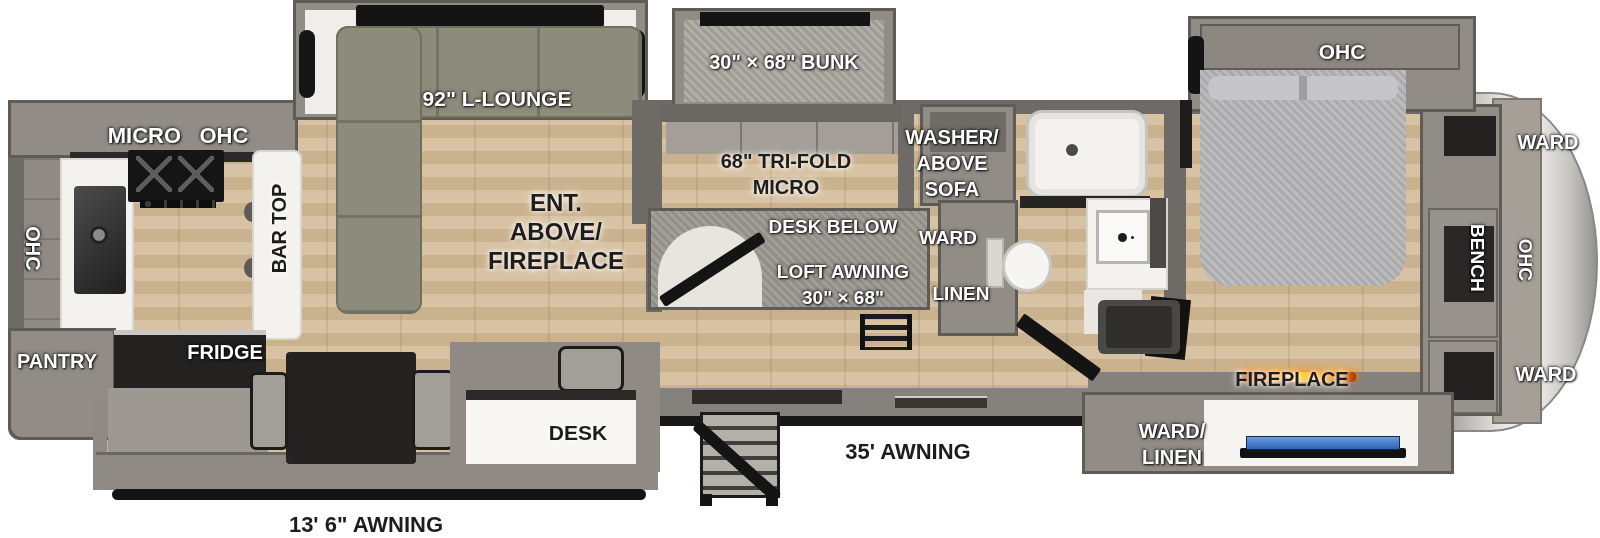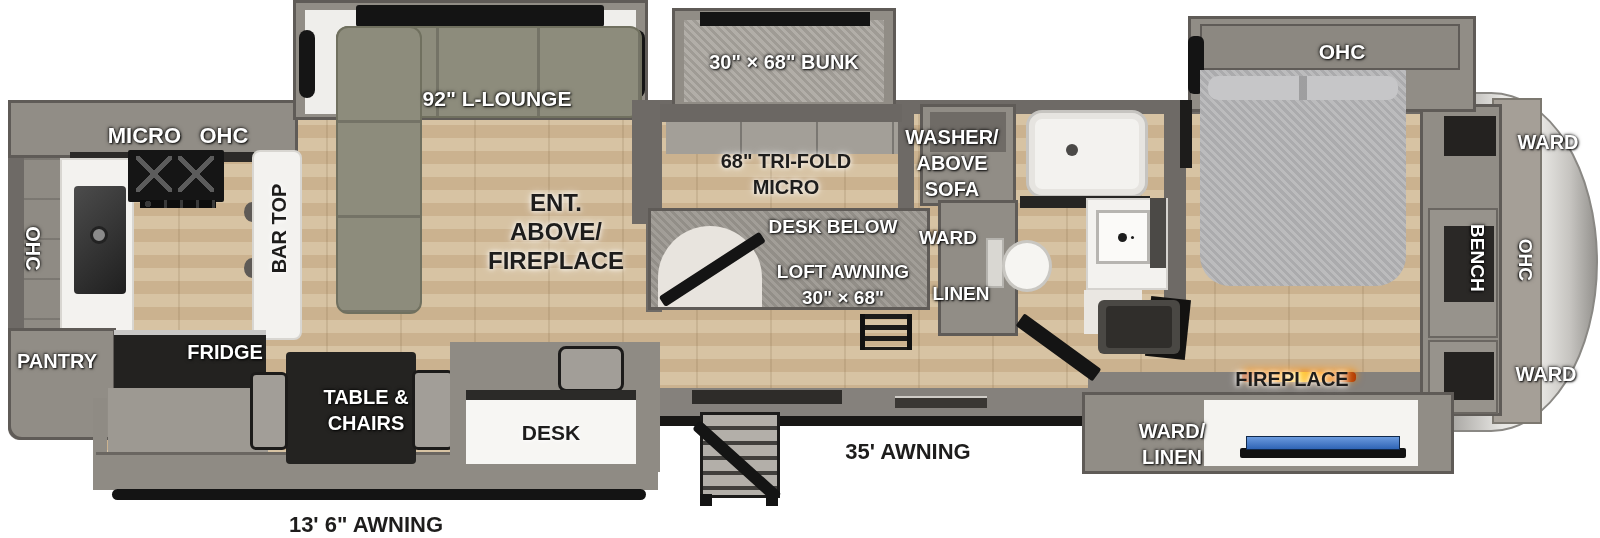--- a/index.html
+++ b/index.html
@@ -144,22 +144,21 @@
   <div class="abs dark" style="left:766px;top:494px;width:12px;height:12px;"></div>
 
   <div class="lbl lw" style="left:98px;top:122px;width:160px;font-size:22px;">MICRO   OHC</div>
   <div class="lbl lw vcw" style="left:-28px;top:236px;width:120px;font-size:20px;">OHC</div>
   <div class="lbl lk vccw" style="left:219px;top:216px;width:120px;font-size:20px;">BAR TOP</div>
   <div class="lbl lw" style="left:-13px;top:349px;width:140px;font-size:20px;">PANTRY</div>
   <div class="lbl lw" style="left:145px;top:340px;width:160px;font-size:20px;">FRIDGE</div>
 
   <div class="lbl lw" style="left:397px;top:86px;width:200px;font-size:21px;">92" L-LOUNGE</div>
   <div class="lbl lk" style="left:456px;top:188px;width:200px;font-size:24px;line-height:29px;"><span>ENT.</span><br><span>ABOVE/</span><br><span>FIREPLACE</span></div>
-  <div class="lbl lw" style="left:266px;top:384px;width:200px;font-size:20px;line-height:26px;"><span>TABLE &amp;</span><br><span>CHAIRS</span></div>
-  <div class="lbl lk" style="left:451px;top:420px;width:200px;font-size:21px;">DESK</div>
+  <div class="lbl lk" style="left:451px;top:420px;width:200px;font-size:21px;padding-left:27px;">DESK</div>
 
   <div class="lbl lw" style="left:684px;top:50px;width:200px;font-size:20px;">30" × 68" BUNK</div>
   <div class="lbl lk" style="left:686px;top:148px;width:200px;font-size:20px;line-height:26px;"><span>68" TRI-FOLD</span><br><span>MICRO</span></div>
   <div class="lbl lw" style="left:733px;top:215px;width:200px;font-size:19px;">DESK BELOW</div>
   <div class="lbl lw" style="left:743px;top:259px;width:200px;font-size:19px;line-height:26px;"><span>LOFT AWNING</span><br><span>30" × 68"</span></div>
 
   <div class="lbl lw" style="left:872px;top:124px;width:160px;font-size:20px;line-height:26px;"><span>WASHER/</span><br><span>ABOVE</span><br><span>SOFA</span></div>
   <div class="lbl lw" style="left:868px;top:226px;width:160px;font-size:19px;">WARD</div>
   <div class="lbl lw" style="left:881px;top:282px;width:160px;font-size:19px;">LINEN</div>
 

